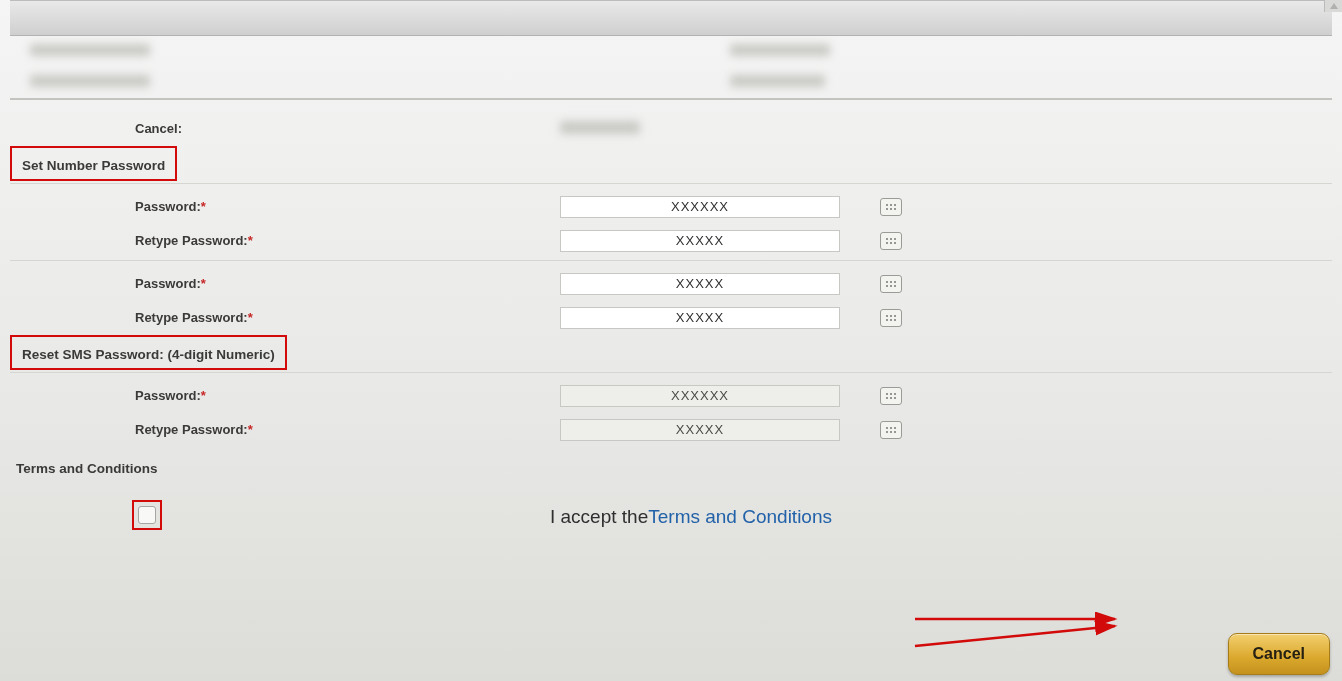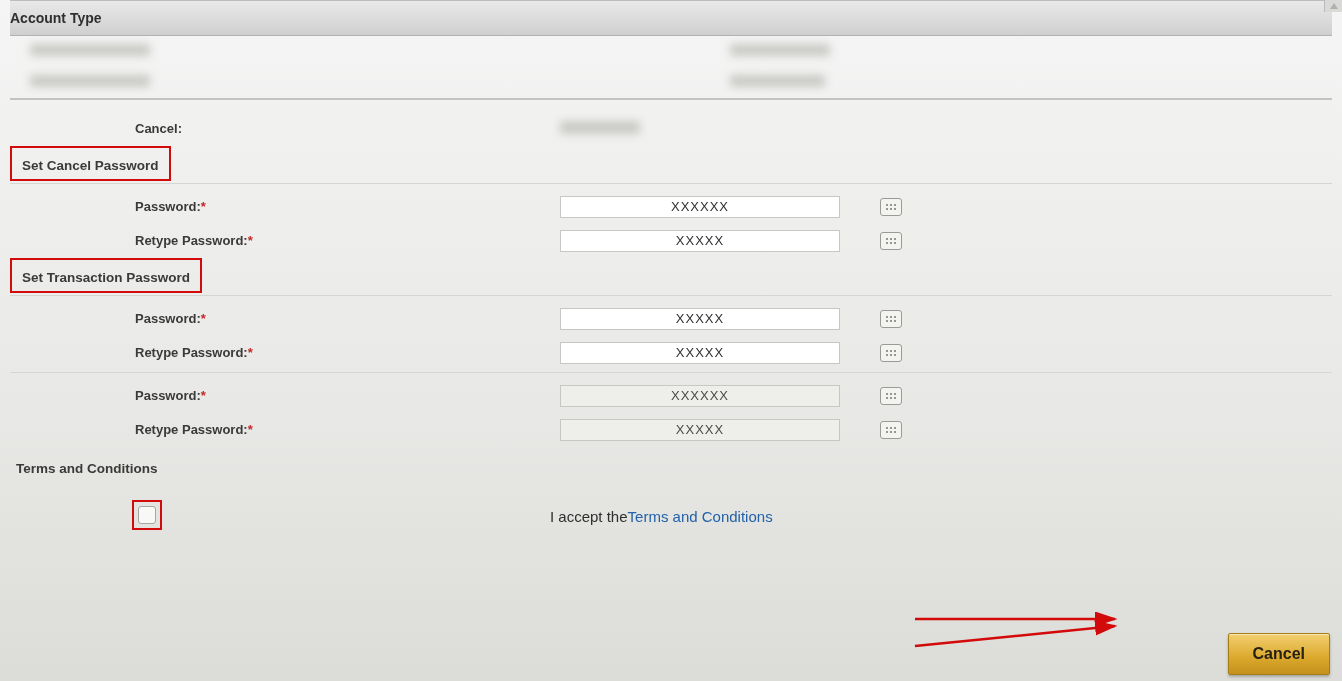--- a/index.html
+++ b/index.html
@@ -118,40 +118,40 @@
   .checkbox-wrap {
     width: 540px;
     padding-left: 122px;
   }
   .fake-checkbox {
     width: 18px; height: 18px;
     border: 1px solid #a6a6a2;
     background: #f8f8f6;
     border-radius: 3px;
   }
-  .accept-text { font-size: 15px; color:#2f2f2f; }
+  .accept-text { font-size: 19px; color:#2f2f2f; }
   .link { color: #2262a9; cursor:pointer; }
 
   .button-bar {
     position:absolute;
     bottom: 6px;
     right: 12px;
     display:flex;
     gap: 12px;
     align-items:center;
   }
   .btn {
     height: 42px;
     padding: 0 24px;
     font-size: 16px;
     font-weight: bold;
     color: #262013;
     background: linear-gradient(to bottom, #f2cf6f 0%, #dba82d 60%, #c3911d 100%);
     border: 1px solid #a57c18;
-    border-radius: 2px;
+    border-radius: 9px;
     cursor: pointer;
     box-shadow: 0 2px 3px rgba(0,0,0,.25), inset 0 1px 0 rgba(255,255,255,.5);
   }
   .btn-highlight { outline: 3px solid #d20a0a; outline-offset: 2px; }
 
   
   .arrows {
     position:absolute;
     bottom: 10px;
     left: 910px;
@@ -172,21 +172,20 @@
 
   <div class="scrollbar-stub">
     <svg width="10" height="8" viewBox="0 0 10 8">
         <path d="M5 1 L9 7 L1 7 Z" fill="#888"></path>
       </svg>
   </div>
 
   
   <div>
     <div class="table-header">
-      <div class="col-acctype">Account Type</div>
     </div>
     <div class="table-body">
       <div class="table-row">
         <div class="col-accnum"><span class="blurred w120"></span></div>
         <div class="col-acctype"><span class="blurred w100"></span></div>
       </div>
       <div class="table-row">
         <div class="col-accnum"><span class="blurred w120"></span></div>
         <div class="col-acctype"><span class="blurred w95"></span></div>
       </div>
@@ -195,21 +194,21 @@
 
   
   <div class="form-row" style="margin-top:12px;">
     <div class="label-col">Cancel:</div>
     <div class="input-col"><span class="blurred" style="width:80px;height:13px;"></span></div>
   </div>
 
   
   <div>
     <span class="highlight-box">
-      <span class="section-header">Set Cancel Password</span>
+      <span class="section-header">Set Number Password</span>
     </span>
   </div>
   <div class="sep-line"></div>
 
   <div class="form-row">
     <div class="label-col"><span>Password:</span><span class="req">*</span></div>
     <div class="input-col"><input type="text" value="XXXXXX" style=""></div>
     <div class="icon-col">
         <div class="keyboard-icon">
           <div class="dots">
@@ -234,61 +233,61 @@
             <span></span>
             <span></span>
             <span></span>
             <span></span>
           </div>
         </div>
       </div>
   </div>
 
   
+  <div class="sep-line"></div>
+
+  <div class="form-row">
+    <div class="label-col"><span>Password:</span><span class="req">*</span></div>
+    <div class="input-col"><input type="text" value="XXXXX" style=""></div>
+    <div class="icon-col">
+        <div class="keyboard-icon">
+          <div class="dots">
+            <span></span>
+            <span></span>
+            <span></span>
+            <span></span>
+            <span></span>
+            <span></span>
+          </div>
+        </div>
+      </div>
+  </div>
+  <div class="form-row">
+    <div class="label-col"><span>Retype Password:</span><span class="req">*</span></div>
+    <div class="input-col"><input type="text" value="XXXXX" style=""></div>
+    <div class="icon-col">
+        <div class="keyboard-icon">
+          <div class="dots">
+            <span></span>
+            <span></span>
+            <span></span>
+            <span></span>
+            <span></span>
+            <span></span>
+          </div>
+        </div>
+      </div>
+  </div>
+
+  
   <div>
     <span class="highlight-box">
-      <span class="section-header">Set Transaction Password</span>
+      <span class="section-header">Reset SMS Password: (4-digit Numeric)</span>
     </span>
   </div>
-  <div class="sep-line"></div>
-
-  <div class="form-row">
-    <div class="label-col"><span>Password:</span><span class="req">*</span></div>
-    <div class="input-col"><input type="text" value="XXXXX" style=""></div>
-    <div class="icon-col">
-        <div class="keyboard-icon">
-          <div class="dots">
-            <span></span>
-            <span></span>
-            <span></span>
-            <span></span>
-            <span></span>
-            <span></span>
-          </div>
-        </div>
-      </div>
-  </div>
-  <div class="form-row">
-    <div class="label-col"><span>Retype Password:</span><span class="req">*</span></div>
-    <div class="input-col"><input type="text" value="XXXXX" style=""></div>
-    <div class="icon-col">
-        <div class="keyboard-icon">
-          <div class="dots">
-            <span></span>
-            <span></span>
-            <span></span>
-            <span></span>
-            <span></span>
-            <span></span>
-          </div>
-        </div>
-      </div>
-  </div>
-
-  
   <div class="sep-line"></div>
 
   <div class="form-row">
     <div class="label-col"><span>Password:</span><span class="req">*</span></div>
     <div class="input-col"><input type="text" class="readonly" readonly="" value="XXXXXX" style=""></div>
     <div class="icon-col">
         <div class="keyboard-icon">
           <div class="dots">
             <span></span>
             <span></span>

